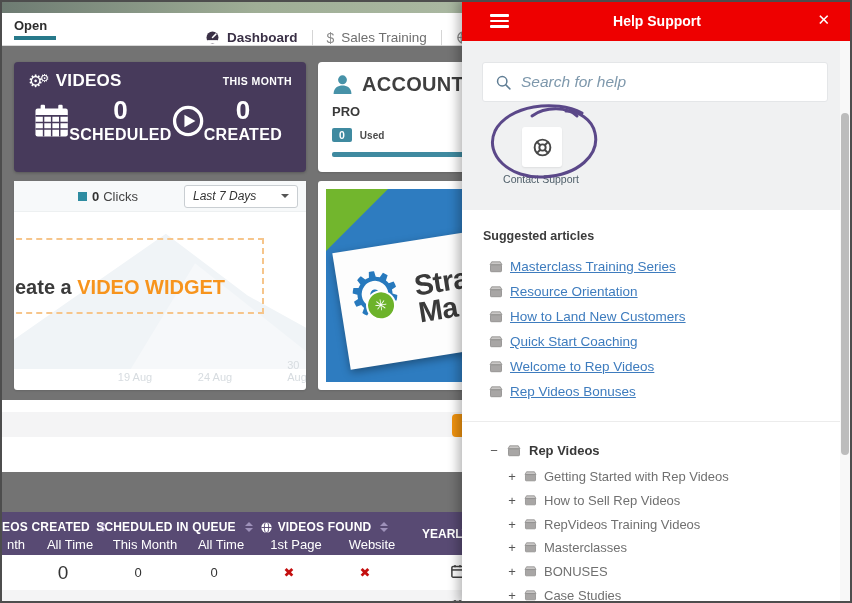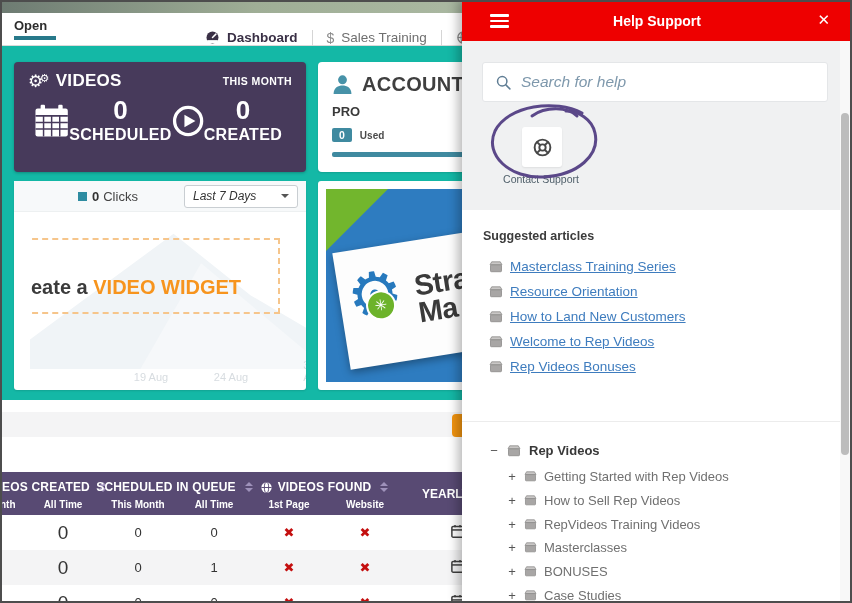--- a/index.html
+++ b/index.html
@@ -1,18 +1,18 @@
 <!DOCTYPE html>
 <html><head>
 <meta charset="utf-8">
 <style>
   * { margin:0; padding:0; box-sizing:border-box; }
   html,body { width:852px; height:603px; }
   body { font-family:"Liberation Sans", sans-serif; background:#e9e9e9; }
-  .screen { position:relative; width:852px; height:603px; overflow:hidden; background:#14b8a6; }
+  .screen { position:relative; width:852px; height:603px; overflow:hidden; background:#737373; }
   .frame { position:absolute; inset:0; border:2px solid #4d4d4d; pointer-events:none; z-index:99; }
 
   
   .top-strip { position:absolute; left:0; top:0; width:852px; height:13px;
     background:linear-gradient(90deg,#6d7b72 0%,#9fae96 30%,#a9b7a0 52%,#7d958c 80%,#6d8a84 100%); }
   .navbar { position:absolute; left:0; top:13px; width:852px; height:33px; background:#fff; border-bottom:1px solid #d9d9d9; }
   .open-tab { position:absolute; left:14px; top:5px; font-size:13px; font-weight:bold; color:#2d2d2d; cursor:pointer; }
   .open-tab .underline { width:42px; height:4px; background:#27798a; margin-top:3px; }
   .main-nav { position:absolute; left:205px; top:0; height:49px; display:flex; align-items:center; }
   .nav-item { display:flex; align-items:center; gap:7px; font-size:13.5px; color:#6f6f6f; white-space:nowrap; cursor:pointer; }
@@ -45,21 +45,21 @@
   
   .chart-card { position:absolute; left:14px; top:181px; width:292px; height:209px; background:#fff; border-radius:3px; box-shadow:0 1px 2px rgba(0,0,0,.12); }
   .chart-head { height:31px; background:#f7f9fa; border-bottom:1px solid #edf0f1; display:flex; align-items:center; padding:0 8px; }
   .legend { display:flex; align-items:center; margin-left:56px; }
   .legend-sq { width:9px; height:9px; background:#2e8ca1; }
   .legend-v { font-size:13px; font-weight:bold; color:#333; margin:0 4px 0 5px; }
   .legend-l { font-size:13px; color:#444; }
   .range-dd { margin-left:auto; width:114px; height:23px; border:1px solid #c9ced2; border-radius:3px; background:#fff; display:flex; align-items:center; padding:0 8px; cursor:pointer; }
   .range-dd .txt { flex:1; font-size:12px; color:#333;font-style:italic; }
   .caret { width:0; height:0; border-left:4px solid transparent; border-right:4px solid transparent; border-top:4px solid #555; }
-  .chart-body { position:relative; height:177px; overflow:hidden;margin-left:16px; }
+  .chart-body { position:relative; height:177px; overflow:hidden; }
   .mountain { position:absolute; left:0; right:0; top:10px; bottom:20px; background:#f0f4f7;
     clip-path:polygon(0 80%, 18% 55%, 52% 8%, 80% 50%, 100% 72%, 100% 100%, 0 100%); }
   .mountain2 { position:absolute; left:0; right:0; top:10px; bottom:20px; background:#f6f8fa;
     clip-path:polygon(40% 100%, 62% 28%, 100% 88%, 100% 100%); }
   .dashed-box { position:absolute; left:-8px; top:26px; width:258px; height:76px; border:2px dashed #f6c58b; }
   .widget-text { position:absolute; left:1px; top:64px; font-size:20px; font-weight:bold; color:#3b3b3b; white-space:nowrap; }
   .widget-text .hl { color:#f7941d; }
   .tick { position:absolute; bottom:6px; transform:translateX(-50%); font-size:11px; color:#d7dce0; }
 
   
@@ -74,29 +74,29 @@
   .promo-txt { font-size:29px; font-weight:bold; color:#3a3a3a; line-height:.92; letter-spacing:-.5px; }
 
   
   .white-section { position:absolute; left:0; top:400px; width:852px; height:72px; background:#fff; }
   .white-section .strip { position:absolute; left:0; top:12px; width:852px; height:25px; background:#f4f4f5; }
   .orange-frag { position:absolute; left:452px; top:414px; width:16px; height:23px; background:#f2940f; border-radius:4px; cursor:pointer; }
 
   
   .table { position:absolute; left:0; top:472px; width:852px; }
   .thead { position:relative; height:43px; background:#584a73; color:#fff; }
-  .th-main { display:grid; grid-template-columns:96px 152px 152px 1fr; height:22px; align-items:end; }
+  .th-main { display:grid; grid-template-columns:96px 152px 152px 1fr; height:22px; align-items:end;margin-top:40px; }
   .th-group { display:flex; align-items:center; gap:5px; font-size:12px; font-weight:bold; letter-spacing:.2px; white-space:nowrap; cursor:pointer; }
   .th-group.g1 { padding-left:2px; }
   .th-group.center { justify-content:center; }
   .sort { display:flex; flex-direction:column; gap:2px; margin-left:4px; }
   .sort i { display:block; width:0; height:0; border-left:4px solid transparent; border-right:4px solid transparent; }
   .sort .up { border-bottom:4px solid #9e91ba; }
   .sort .dn { border-top:4px solid #9e91ba; }
-  .th-sub { display:grid; grid-template-columns:30px 66px 84px 68px 82px 70px 1fr; height:21px; align-items:center; font-size:10px; font-weight:bold; }
+  .th-sub { display:grid; grid-template-columns:30px 66px 84px 68px 82px 70px 1fr; height:21px; align-items:center; font-size:13px; font-weight:normal;padding-left:7px; }
   .th-sub span { text-align:center; white-space:nowrap; }
   .th-sub span:first-child { text-align:left; }
   .yearly { position:absolute; left:422px; top:0; height:43px; display:flex; align-items:center; font-size:12px; font-weight:bold; white-space:nowrap; }
   .trow { display:grid; grid-template-columns:30px 66px 84px 68px 82px 70px 1fr; height:35px; align-items:center; background:#fff; cursor:pointer; }
   .trow.alt { background:#f4f4f5; }
   .trow span { text-align:center; font-size:13px; color:#333; }
   .trow .big { font-size:19px; }
   .trow .xmark { color:#c40f0f; font-weight:bold; font-size:13px; font-family:"DejaVu Sans", sans-serif; }
   .trow .calcell { text-align:left; padding-left:50px; }
 
@@ -414,20 +414,27 @@
             <path d="M3,1 L13,1 L15,4.5 L1,4.5 Z" fill="#c9c7c6" stroke="#8f8d8c"></path>
             <rect x="1.6" y="4.5" width="12.8" height="8" rx="1" fill="#a8a6a5" stroke="#8f8d8c"></rect>
           </svg>
         <a>How to Land New Customers</a>
       </div>
       <div class="link-item">
         <svg width="14" height="12" viewBox="0 0 16 14">
             <path d="M3,1 L13,1 L15,4.5 L1,4.5 Z" fill="#c9c7c6" stroke="#8f8d8c"></path>
             <rect x="1.6" y="4.5" width="12.8" height="8" rx="1" fill="#a8a6a5" stroke="#8f8d8c"></rect>
           </svg>
+        <a>Quick Start Coaching</a>
+      </div>
+      <div class="link-item">
+        <svg width="14" height="12" viewBox="0 0 16 14">
+            <path d="M3,1 L13,1 L15,4.5 L1,4.5 Z" fill="#c9c7c6" stroke="#8f8d8c"></path>
+            <rect x="1.6" y="4.5" width="12.8" height="8" rx="1" fill="#a8a6a5" stroke="#8f8d8c"></rect>
+          </svg>
         <a>Welcome to Rep Videos</a>
       </div>
       <div class="link-item">
         <svg width="14" height="12" viewBox="0 0 16 14">
             <path d="M3,1 L13,1 L15,4.5 L1,4.5 Z" fill="#c9c7c6" stroke="#8f8d8c"></path>
             <rect x="1.6" y="4.5" width="12.8" height="8" rx="1" fill="#a8a6a5" stroke="#8f8d8c"></rect>
           </svg>
         <a>Rep Videos Bonuses</a>
       </div>
     </div>

